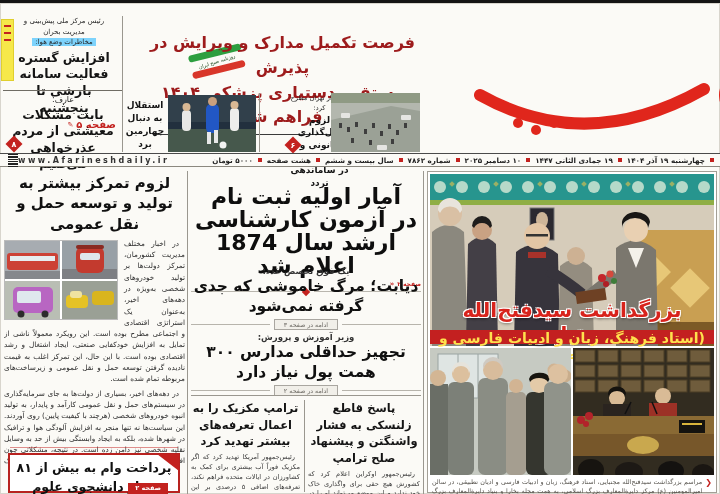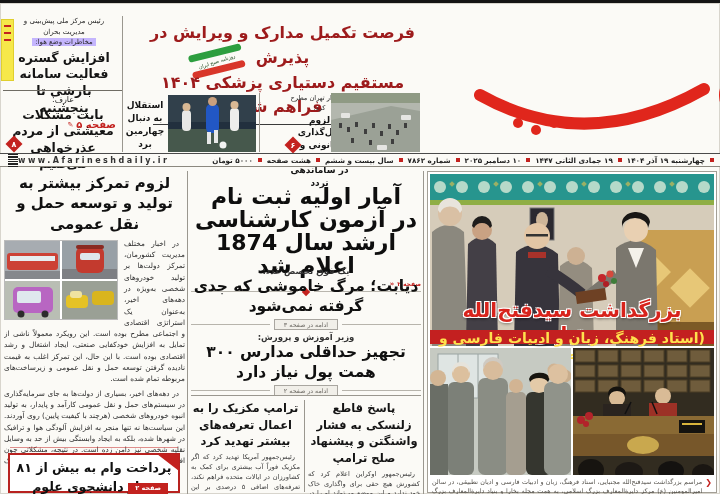--- a/index.html
+++ b/index.html
@@ -14,21 +14,21 @@
   
   .logo-wrap { left:auto; right:0; top:0; width:298px; height:148px; }
   .emblem { width:54px; height:46px; transform:rotate(-14deg); }
   .emblem .stripe { height:7px; border-radius:4px; margin:2px 0; }
   .emblem-text { font-size:5px; color:#234d23; text-align:center; transform:rotate(-4deg); }
   .mast-headline { color:#9d1b1c; font-weight:bold; font-size:16px; line-height:1.55; text-align:center; }
   .mast-underline { height:1px; background:#3a3a3a; }
 
   
   .kicker { font-size:7px; color:#262626; text-align:center; line-height:1.5; }
-  .kicker .hl-yel { background:#c4b5fd; padding:0 3px; }
+  .kicker .hl-yel { background:#7dd3fc; padding:0 3px; }
   .boxtitle { font-weight:bold; color:#141414; text-align:center; }
   .page-tag { color:#c3221f; font-size:10px; font-weight:bold; }
   .diamond { position:absolute; width:12px; height:12px; background:#c3221f; transform:rotate(45deg); }
   .diamond span { position:absolute; inset:0; transform:rotate(-45deg); color:#fff; font-size:8px; font-weight:bold;
                   display:flex; align-items:center; justify-content:center; }
 
   
   .infobar { top:150px; left:0; width:720px; height:14px; border-top:1px solid #4a4a4a; border-bottom:1px solid #8b887f;
              display:flex; align-items:center; padding:0 6px; background:#fbfaf6; }
   .infobar .items { display:flex; align-items:center; gap:5px; font-size:7.2px; font-weight:bold; color:#222; }
@@ -89,21 +89,21 @@
       <circle cx="114" cy="127" r="5" fill="#e0261c"></circle>
       <circle cx="132" cy="120" r="5" fill="#e0261c"></circle>
     </svg>
   </div>
   <div class="abs emblem" style="right:474px; top:44px;">
     <div class="stripe" style="background:#2d9e3f;"></div>
     <div class="emblem-text">روزنامه صبح ایران</div>
     <div class="stripe" style="background:#d8362a;"></div>
   </div>
 
-  <div class="abs" style="right:300px; left:145px; top:18px;">
+  <div class="abs" style="right:300px; left:145px; top:28px;">
     <div class="mast-headline">فرصت تکمیل مدارک و ویرایش در پذیرش</div>
     <div class="mast-headline">مستقیم دستیاری پزشکی ۱۴۰۴ فراهم شد</div>
     <div class="mast-underline" style="margin:4px 8px 0 8px;"></div>
     <div class="redmark" style="margin-right:8px;">«</div>
   </div>
 
   <div class="abs yellow-tab" style="left:1px; top:16px; width:13px; height:62px;">
     <i></i>
       <i></i>
       <i></i>

